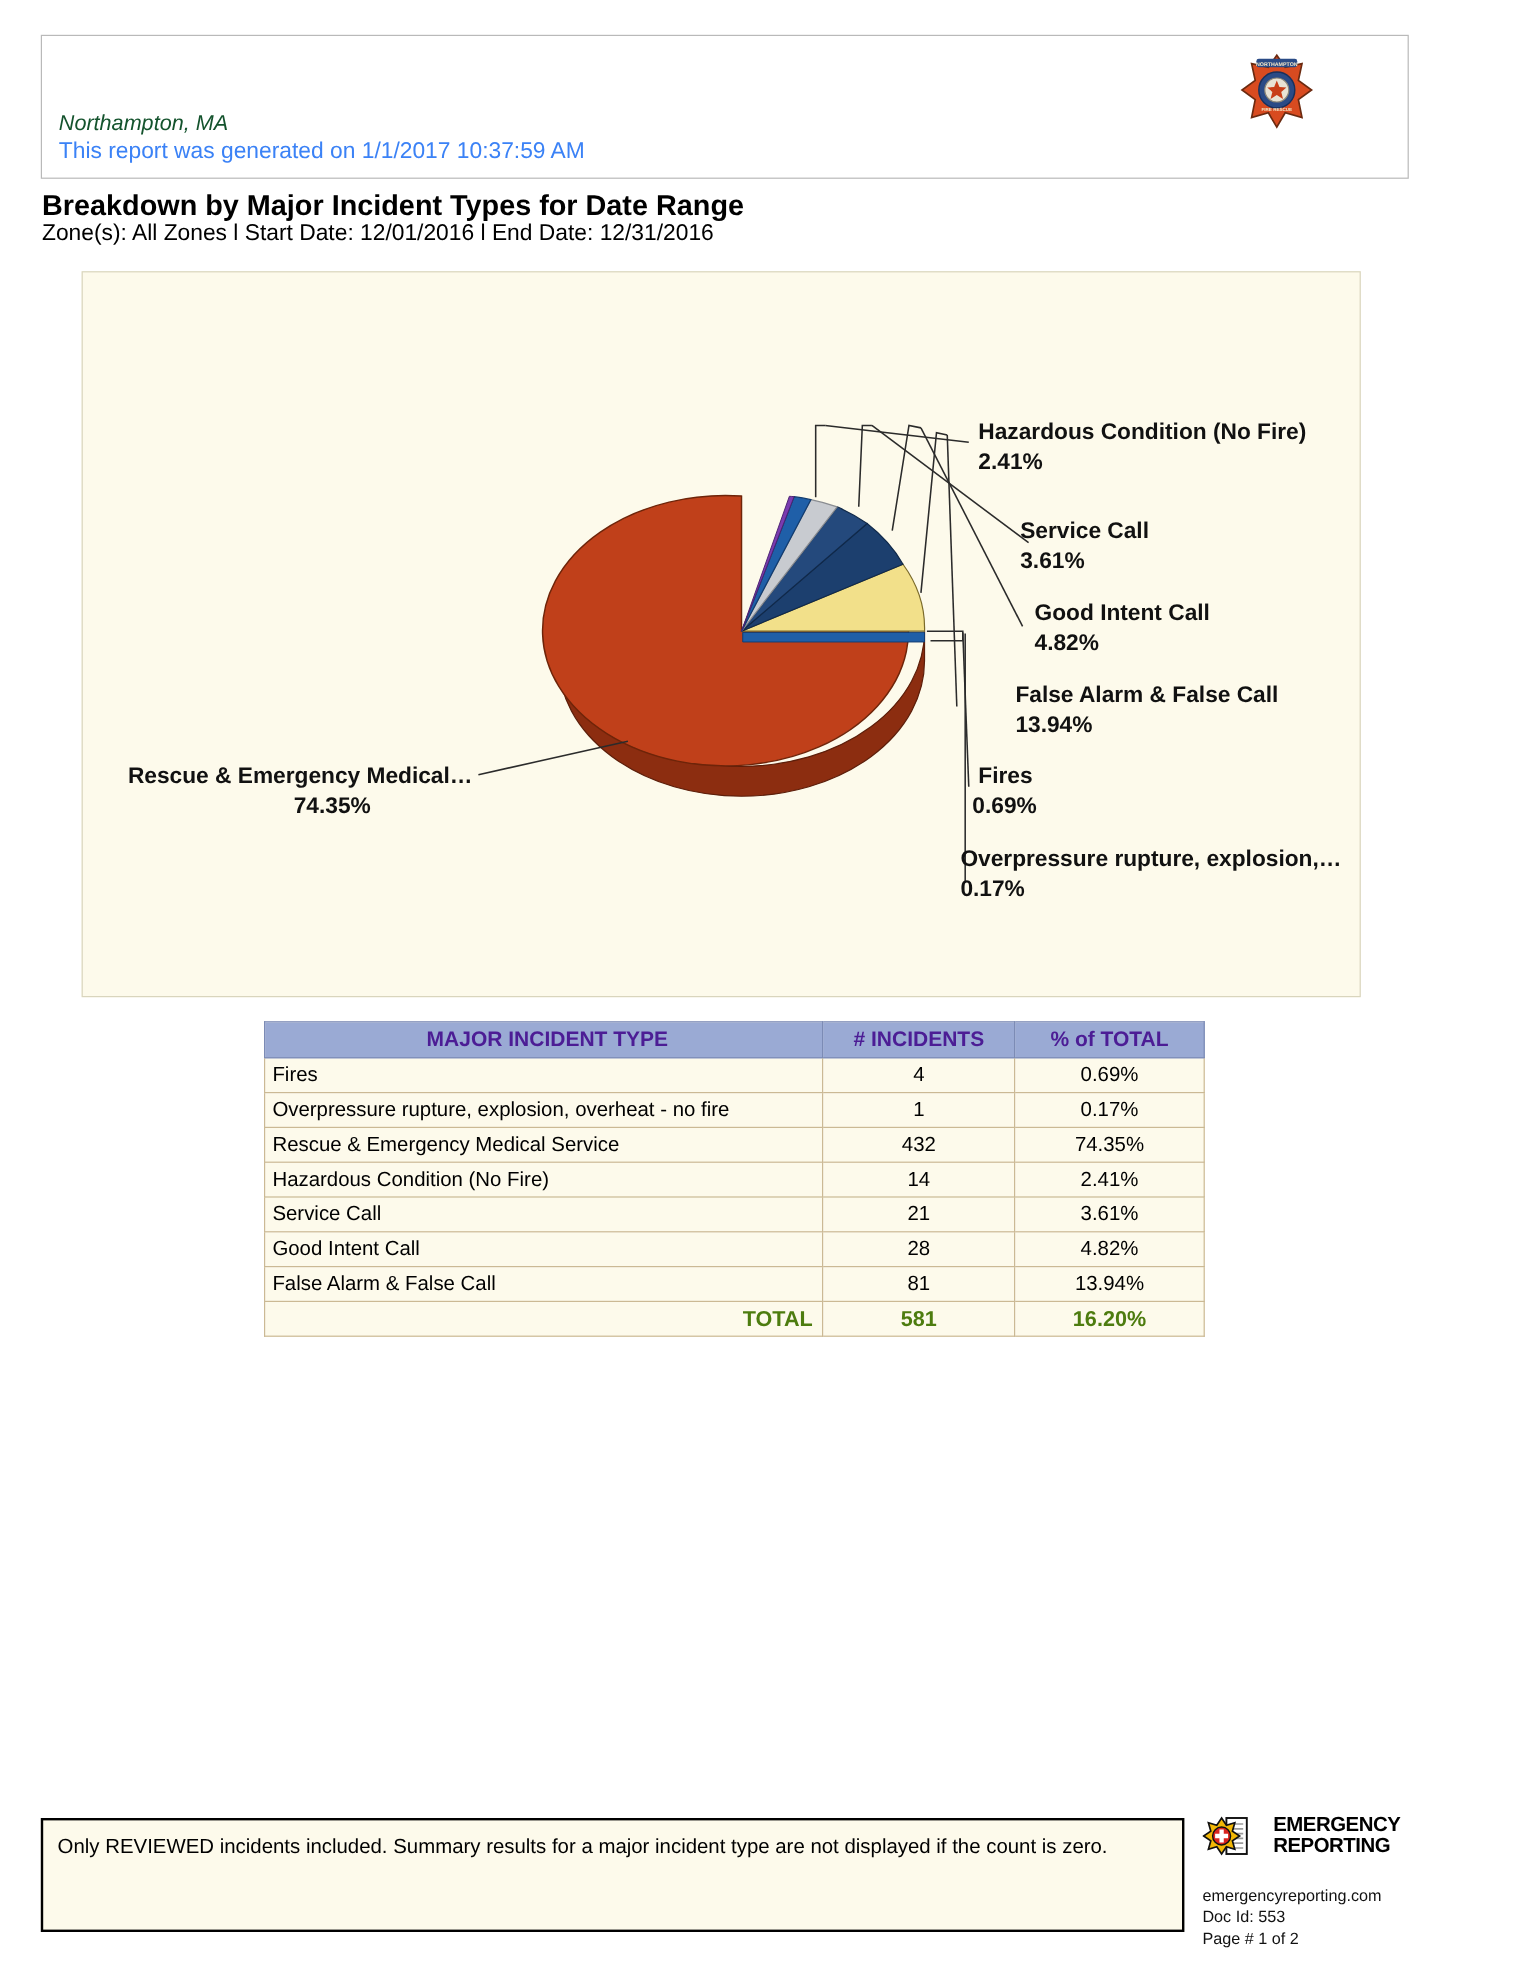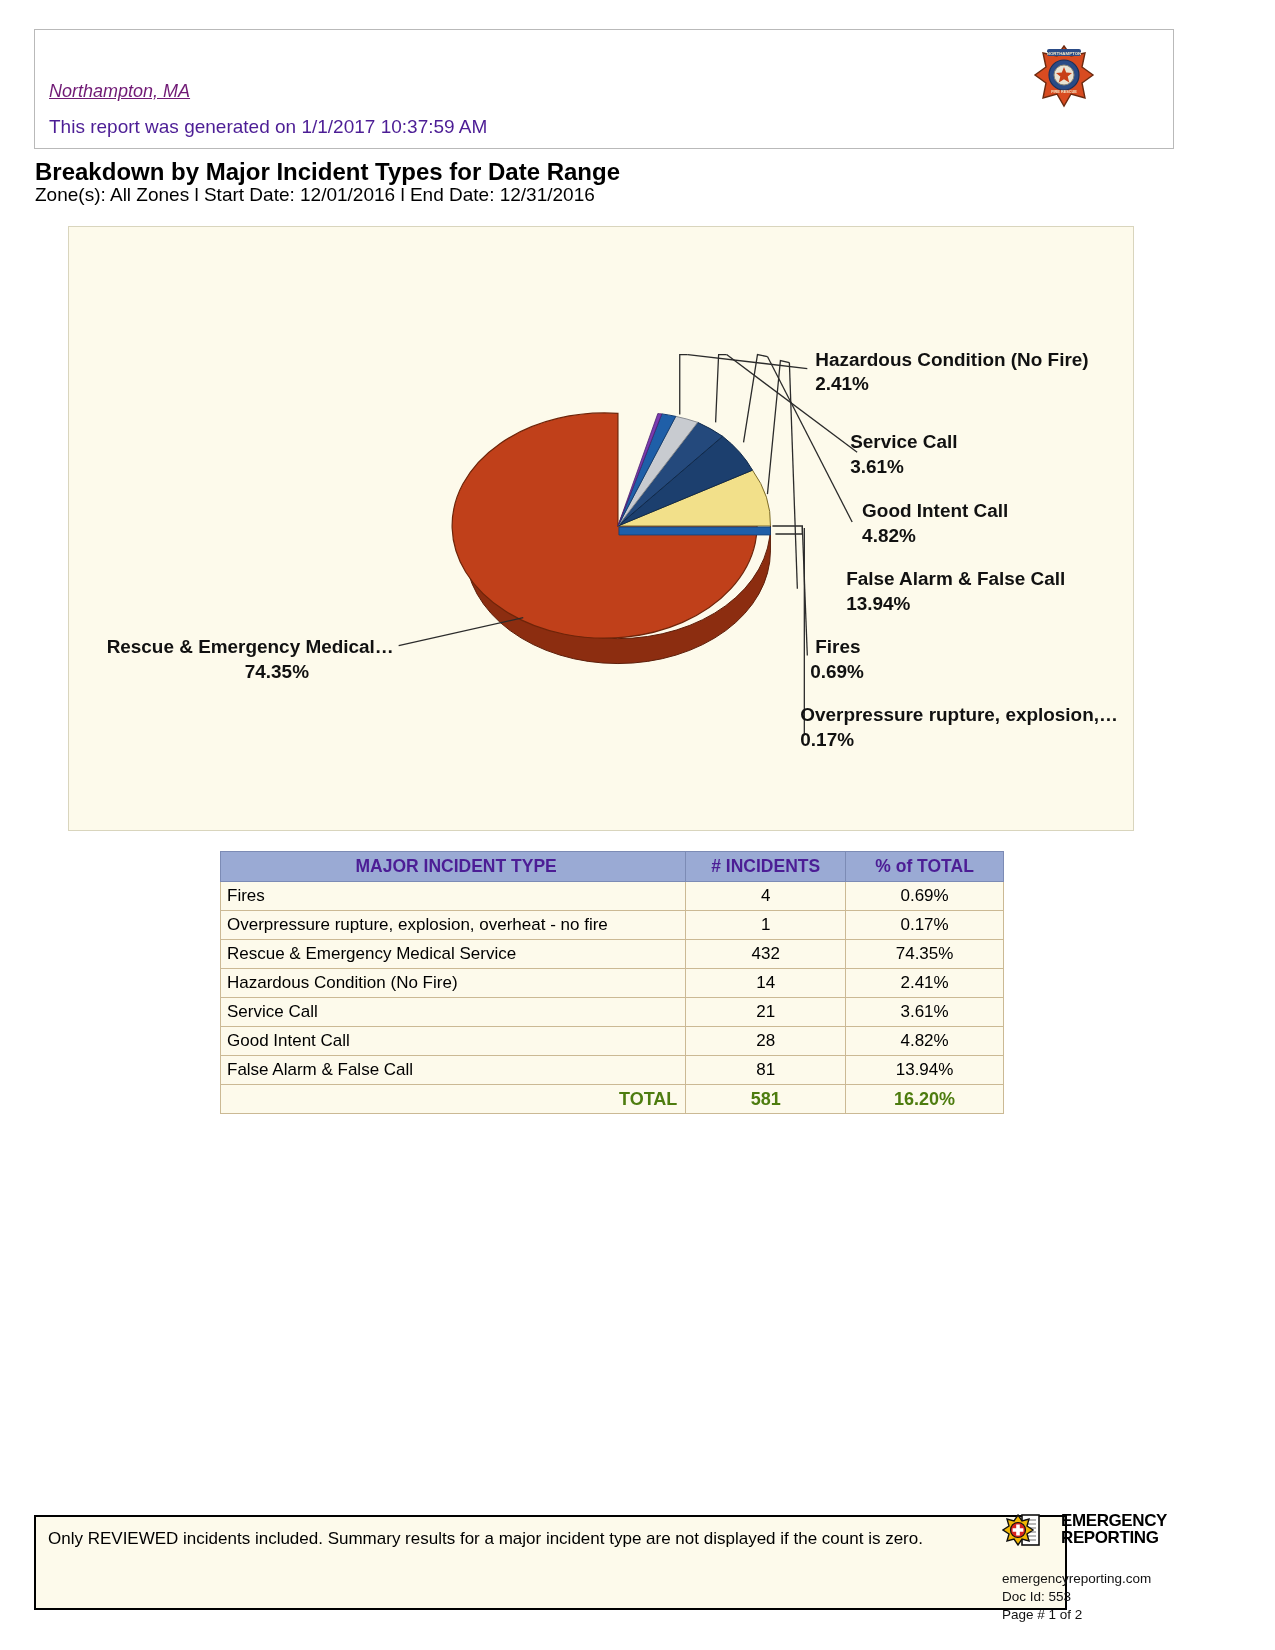--- a/index.html
+++ b/index.html
@@ -32,32 +32,31 @@
     left: 12px;
     top: 6px;
     font-size: 38px;
     font-weight: bold;
     letter-spacing: -0.3px;
     white-space: nowrap;
   }
   .dept-city {
     position: absolute;
     left: 14px;
-    top: 51px;
+    top: 62px;
     font-size: 18px;
     font-style: italic;
-    color: #701a75;
-    text-decoration: underline;
+    color: #14532d;
   }
   .gen-line {
     position: absolute;
     left: 14px;
     top: 86px;
     font-size: 19px;
-    color: #4c1d95;
+    color: #3b82f6;
   }
   .dept-logo {
     position: absolute;
     right: 78px;
     top: 14px;
     width: 62px;
     height: 70px;
   }
 
   
@@ -126,21 +125,21 @@
     font-size: 18px;
     background: #fdfaeb;
   }
   .total-row .col-type { text-align: right; padding-right: 8px !important; }
 
   
   .footer-note {
     position: absolute;
     left: 34px;
     top: 1515px;
-    width: 1033px;
+    width: 953px;
     height: 95px;
     background: #fdfaeb;
     border: 2px solid #000;
     box-sizing: border-box;
   }
   .footer-note-text {
     position: absolute;
     left: 12px;
     top: 12px;
     font-size: 17px;

